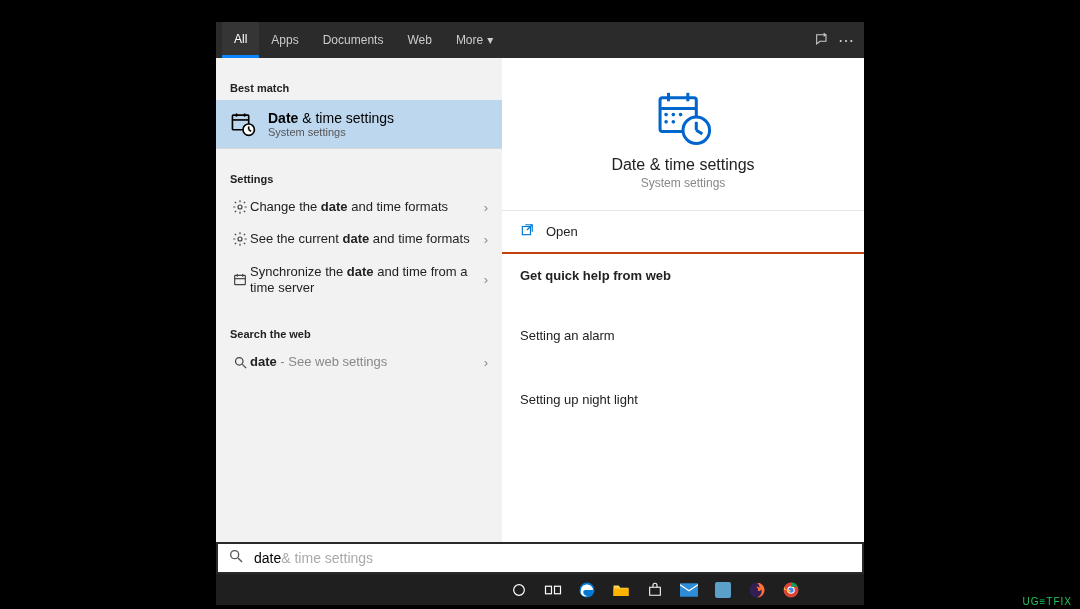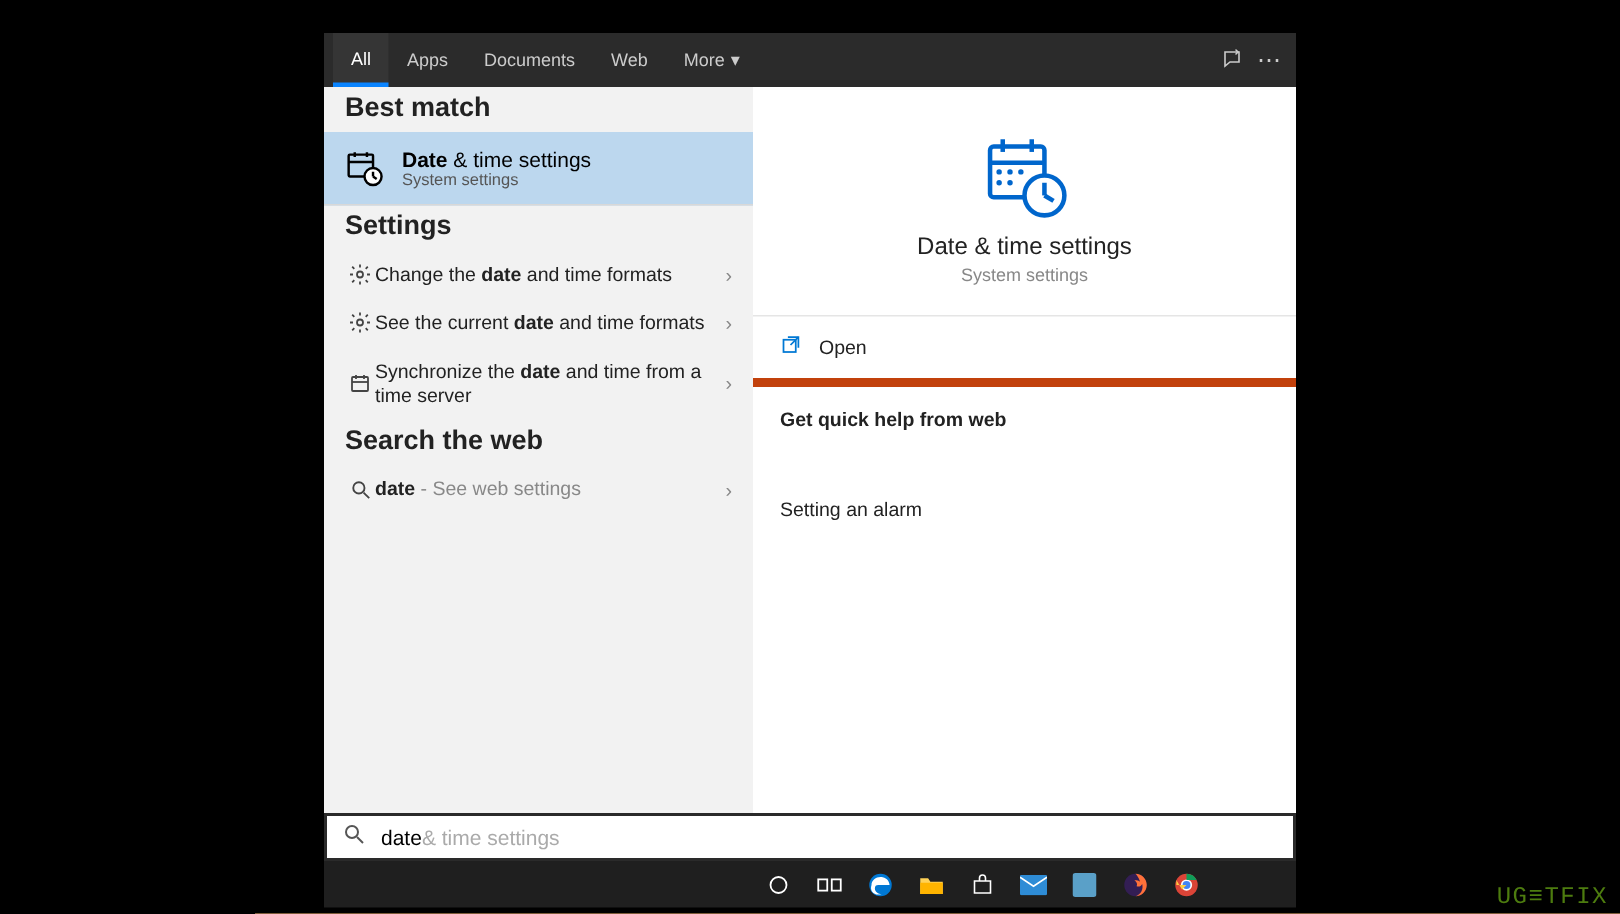--- a/index.html
+++ b/index.html
@@ -13,21 +13,21 @@
     height: 36px; background: #2b2b2b; display: flex; align-items: center;
     color: #fff; font-size: 12px; padding: 0 6px;
   }
   .tab { padding: 0 12px; height: 100%; display: flex; align-items: center; cursor: pointer; color: #ccc; }
   .tab.active { color: #fff; border-bottom: 3px solid #0a84ff; background: rgba(255,255,255,0.05); }
   .tab-more { display:flex; align-items:center; gap:4px; }
   .tab-spacer { flex: 1; }
   .tab-icon { width: 24px; display:flex; justify-content:center; }
   .main { flex: 1; display: flex; overflow: hidden; }
   .left { width: 286px; background: #f2f2f2; display: flex; flex-direction: column; overflow-y: auto; }
-  .section-header { font-size: 18px; font-weight: 600; color: #222; padding: 3px 14px 6px; }
+  .section-header { font-size: 11px; font-weight: 600; color: #222; padding: 24px 14px 6px; }
   .best-match {
     background: #bcd7ee; padding: 10px 14px; display: flex; align-items: center; gap: 12px;
     border-bottom: 1px solid #d8d8d8;
   }
   .bm-icon { width: 26px; height: 26px; display:flex; align-items:center; justify-content:center; }
   .bm-text { display:flex; flex-direction:column; }
   .bm-title { font-size: 14px; color: #000; }
   .bm-sub { font-size: 11px; color: #555; }
   .settings-list { display:flex; flex-direction:column; }
   .setting-item {
@@ -35,21 +35,21 @@
   }
   .si-icon { width: 20px; display:flex; justify-content:center; color:#444; }
   .si-text { flex:1; font-size: 13px; color:#222; line-height:1.25; }
   .si-chevron { color:#888; font-size:13px; }
   .right { flex:1; background:#fff; display:flex; flex-direction:column; align-items:stretch; }
   .preview-head { display:flex; flex-direction:column; align-items:center; padding: 30px 16px 20px; border-bottom:1px solid #e5e5e5; }
   .preview-icon { width:58px; height:58px; margin-bottom:10px; }
   .preview-title { font-size: 16px; color:#222; margin-bottom:2px; }
   .preview-sub { font-size: 12px; color:#888; }
   .action-row {
-    display:flex; align-items:center; gap:12px; padding:12px 18px; border-bottom:6px solid #c2410c;
+    display:flex; align-items:center; gap:12px; padding:12px 18px; border-bottom:2px solid #c2410c;
     font-size:13px; color:#222; cursor:pointer;
   }
   .help-section { padding: 14px 18px; }
   .help-title { font-size:13px; font-weight:700; color:#222; margin-bottom:8px; }
   .help-link { font-size:13px; color:#222; padding:4px 0; cursor:pointer;margin-top:41px; }
   .searchbar {
     height: 32px; background:#fff; border:2px solid #2a2a2a; display:flex; align-items:center;
     padding:0 10px; gap:10px;
   }
   .searchbar .ghost { position:relative; display:flex; align-items:center; font-size:14px; }
@@ -57,22 +57,22 @@
   .searchbar .ghost .hint { color:#aaa; }
   .taskbar {
     position:absolute; left:216px; bottom:4px; height:31px; width:648px;
     background:#1f1f1f; display:flex; align-items:center;
   }
   .task-icon {
     width:34px; height:31px; display:flex; align-items:center; justify-content:center;
     color:#fff; cursor:pointer;
   }
   .watermark {
-    position:absolute; right:8px; bottom:2px; color:#4d7c0f; font-size:16px;
-    font-family: Liberation Mono, monospace; letter-spacing:1px;
+    position:absolute; right:8px; bottom:2px; color:#22c55e; font-size:10px;
+    font-family: Liberation Sans, sans-serif; letter-spacing:1px;
   }
   b { font-weight:600; }
 </style>
 </head>
 <body>
 
 <div class="window">
 
   <div class="tabbar">
     <div class="tab active">All</div>
@@ -206,20 +206,21 @@
               <path d="M9 3h12v12"></path>
               <line x1="21" y1="3" x2="12" y2="12"></line>
             </svg>
         </span>
         <span>Open</span>
       </div>
 
       <div class="help-section">
         <div class="help-title">Get quick help from web</div>
         <div class="help-link">Setting an alarm</div>
+        <div class="help-link">Setting up night light</div>
       </div>
     </div>
   </div>
 
   <div class="searchbar">
     <span>
       <svg width="16" height="16" viewBox="0 0 24 24" fill="none" stroke="#555" stroke-width="2">
           <circle cx="10" cy="10" r="6"></circle>
           <line x1="15" y1="15" x2="21" y2="21"></line>
         </svg>

